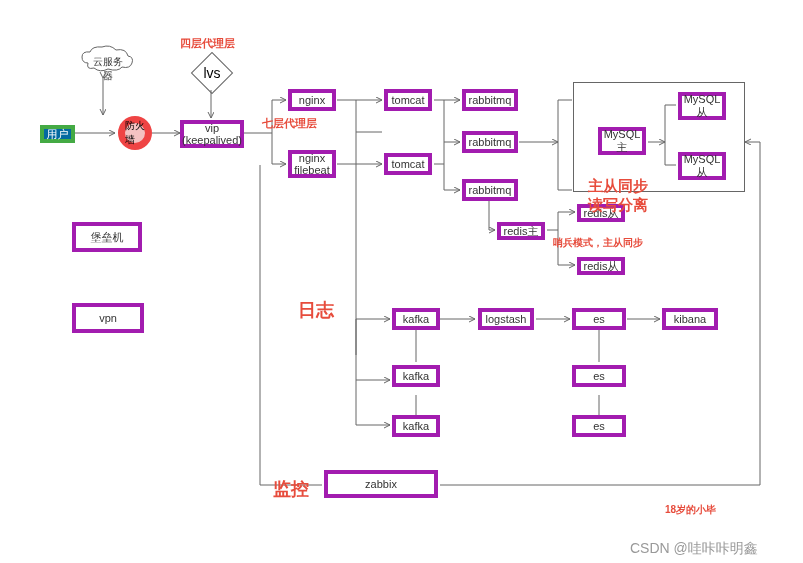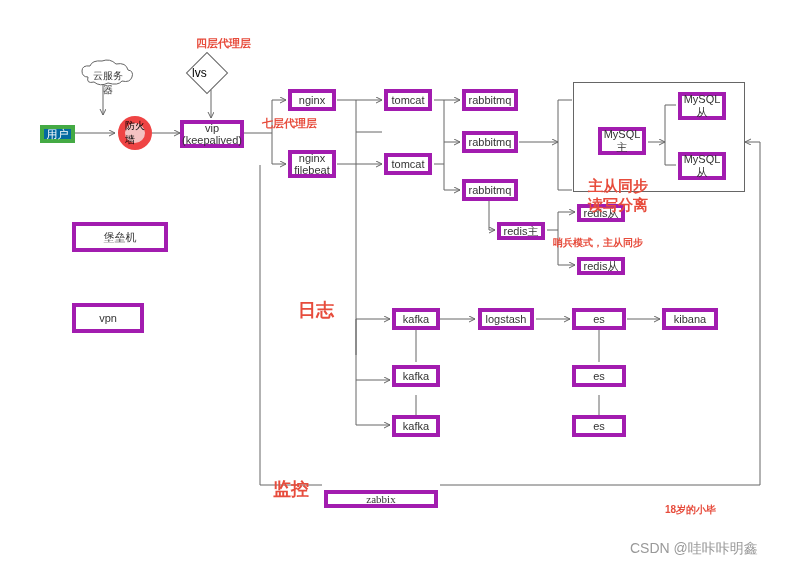--- a/index.html
+++ b/index.html
@@ -1,23 +1,23 @@
 <!DOCTYPE html>
 <html><head>
 <meta charset="utf-8">
 <style>
   * { box-sizing: border-box; margin: 0; padding: 0; }
   body { font-family: Arial, sans-serif; background: #fff; width: 803px; height: 563px; position: relative; }
   .node { position: absolute; border: 4px solid #a21caf; background: #fff; display: flex; align-items: center; justify-content: center; text-align: center; font-size: 11px; color: #333; padding: 2px; }
   .label { position: absolute; font-size: 12px; color: #e74c3c; font-weight: bold; }
   .label-lg { font-size: 18px; }
   .watermark { position: absolute; font-size: 14px; color: #999; }
-  .cloud { position: absolute; font-size: 11px; color: #333; text-align: center; margin-top: 14px; }
+  .cloud { position: absolute; font-size: 11px; color: #333; text-align: center; }
   .cloud svg { position: absolute; top: -10px; left: -8px; }
-  .diamond { position: absolute; width: 40px; height: 40px; display: flex; align-items: center; font-size: 12px; }
+  .diamond { position: absolute; width: 40px; height: 40px; display: flex; align-items: center; justify-content: center; font-size: 14px; }
   .diamond::before { content: ''; position: absolute; width: 28px; height: 28px; border: 1px solid #666; background: #fff; transform: rotate(45deg); z-index: -1; }
   .circle { position: absolute; width: 34px; height: 34px; border-radius: 50%; background: #f4c2c2; border: 7px solid #ef4444; display: flex; align-items: center; justify-content: center; font-size: 10px; }
   .user { background: #0369a1; color: #fff; border-color: #4a4; }
   .group { position: absolute; border: 1px solid #666; background: transparent; }
   svg.arrows { position: absolute; top: 0; left: 0; width: 803px; height: 563px; pointer-events: none; }
   svg.arrows line, svg.arrows path { stroke: #666; stroke-width: 1; fill: none; }
 </style>
 </head>
 <body>
 
@@ -142,21 +142,21 @@
 <div class="node" style="left:497px;top:222px;width:48px;height:18px;">
   <span>redis主</span>
 </div>
 <div class="node" style="left:577px;top:204px;width:48px;height:18px;">
   <span>redis从</span>
 </div>
 <div class="node" style="left:577px;top:257px;width:48px;height:18px;">
   <span>redis从</span>
 </div>
 
-<div class="node" style="left:72px;top:222px;width:96px;height:30px;">
+<div class="node" style="left:72px;top:222px;width:70px;height:30px;">
   <span>堡垒机</span>
 </div>
 <div class="node" style="left:72px;top:303px;width:72px;height:30px;">
   <span>vpn</span>
 </div>
 
 <div class="node" style="left:392px;top:308px;width:48px;height:22px;">
   <span>kafka</span>
 </div>
 <div class="node" style="left:392px;top:365px;width:48px;height:22px;">
@@ -177,25 +177,25 @@
   <span>es</span>
 </div>
 <div class="node" style="left:572px;top:415px;width:54px;height:22px;">
   <span>es</span>
 </div>
 
 <div class="node" style="left:662px;top:308px;width:56px;height:22px;">
   <span>kibana</span>
 </div>
 
-<div class="node" style="left:324px;top:490px;width:114px;height:18px;font-family:Liberation Serif, serif;">
+<div class="node" style="left:324px;top:470px;width:114px;height:28px;">
   <span>zabbix</span>
 </div>
 
-<div class="label" style="left:180px;top:36px;font-size:11px;margin-left:16px;">
+<div class="label" style="left:180px;top:36px;font-size:11px;">
   <span>四层代理层</span>
 </div>
 <div class="label" style="left:262px;top:68px;font-size:11px;margin-top:48px;">
   <span>七层代理层</span>
 </div>
 <div class="label" style="left:588px;top:160px;font-size:15px;white-space:pre-line;">
   <span>主从同步
 读写分离</span>
 </div>
 <div class="label" style="left:553px;top:236px;font-size:10px;">

